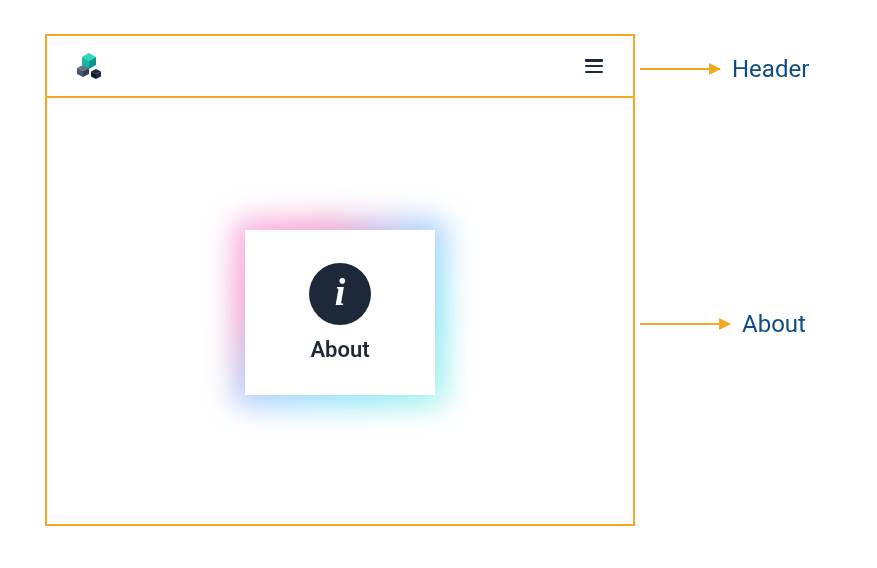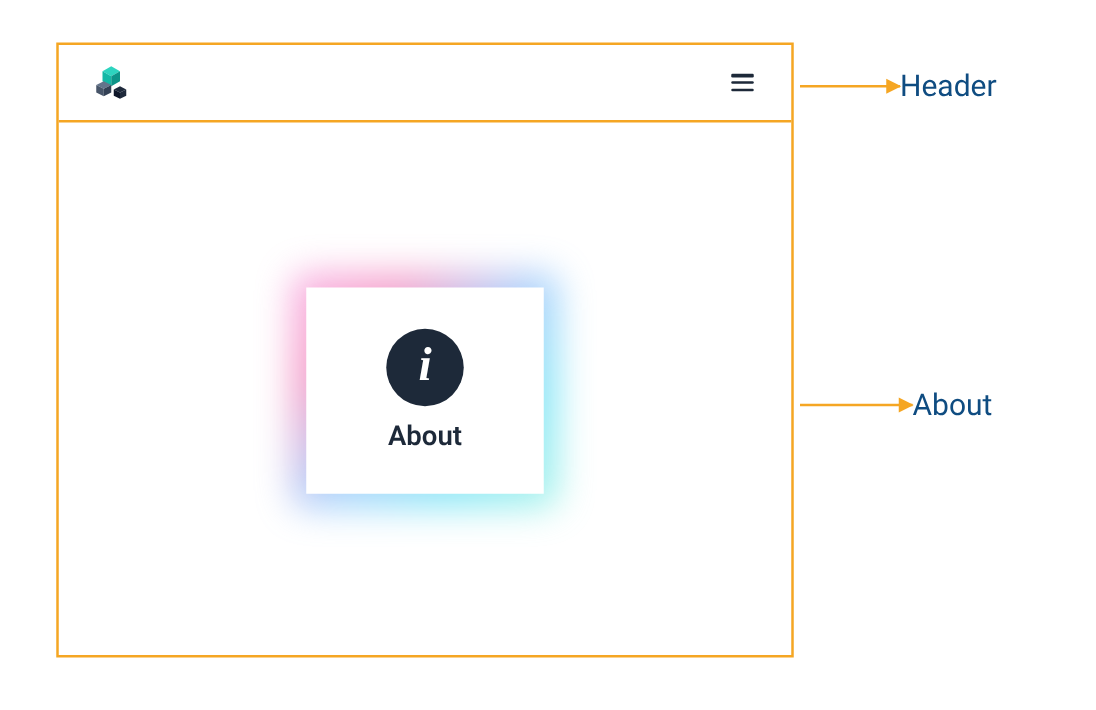--- a/index.html
+++ b/index.html
@@ -114,21 +114,21 @@
     }
     .about-label {
       font-size: 22px;
       font-weight: 600;
       color: #1d2939;
     }
     .annotation {
       position: absolute;
       display: flex;
       align-items: center;
-      gap: 0;
+      gap: 12px;
     }
     .arrow-line {
       position: relative;
       height: 2px;
       background: #f5a623;
     }
     .arrow-head {
       position: absolute;
       right: -1px;
       top: 50%;

